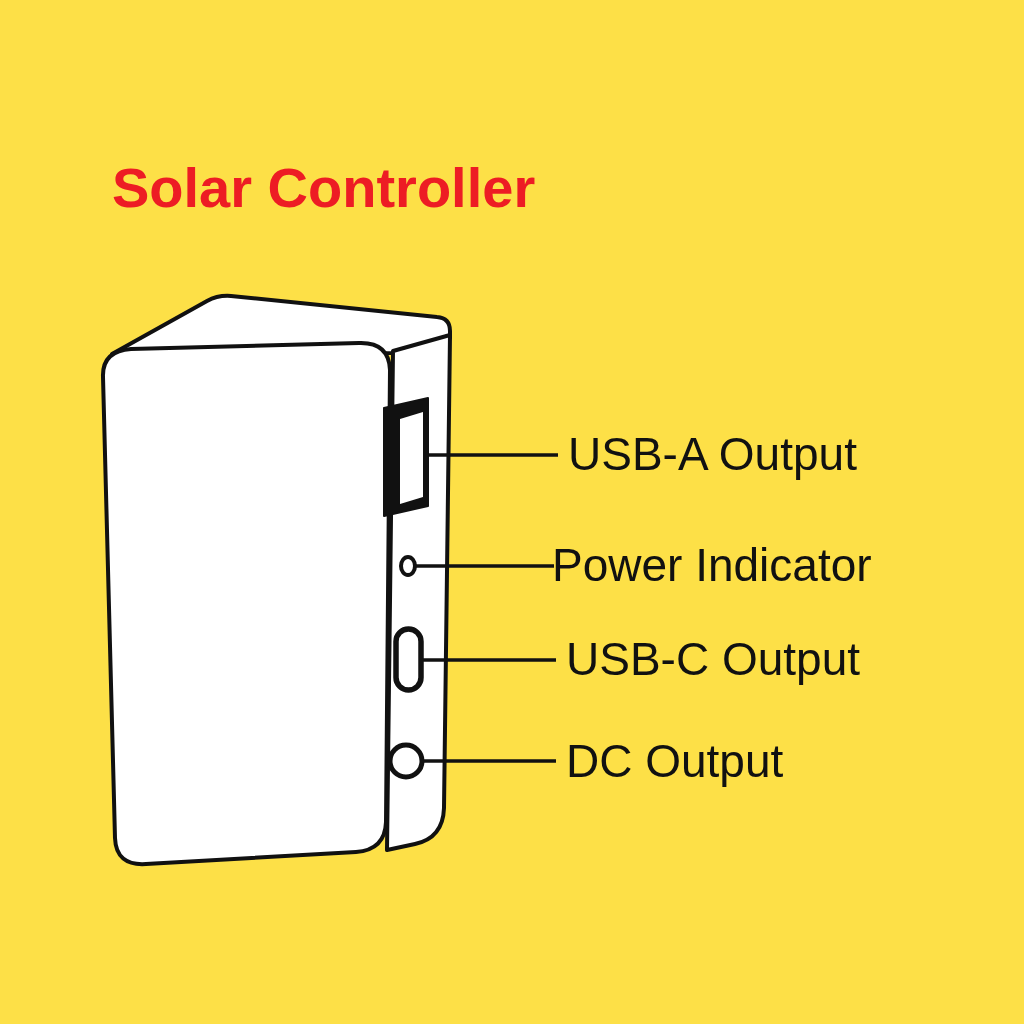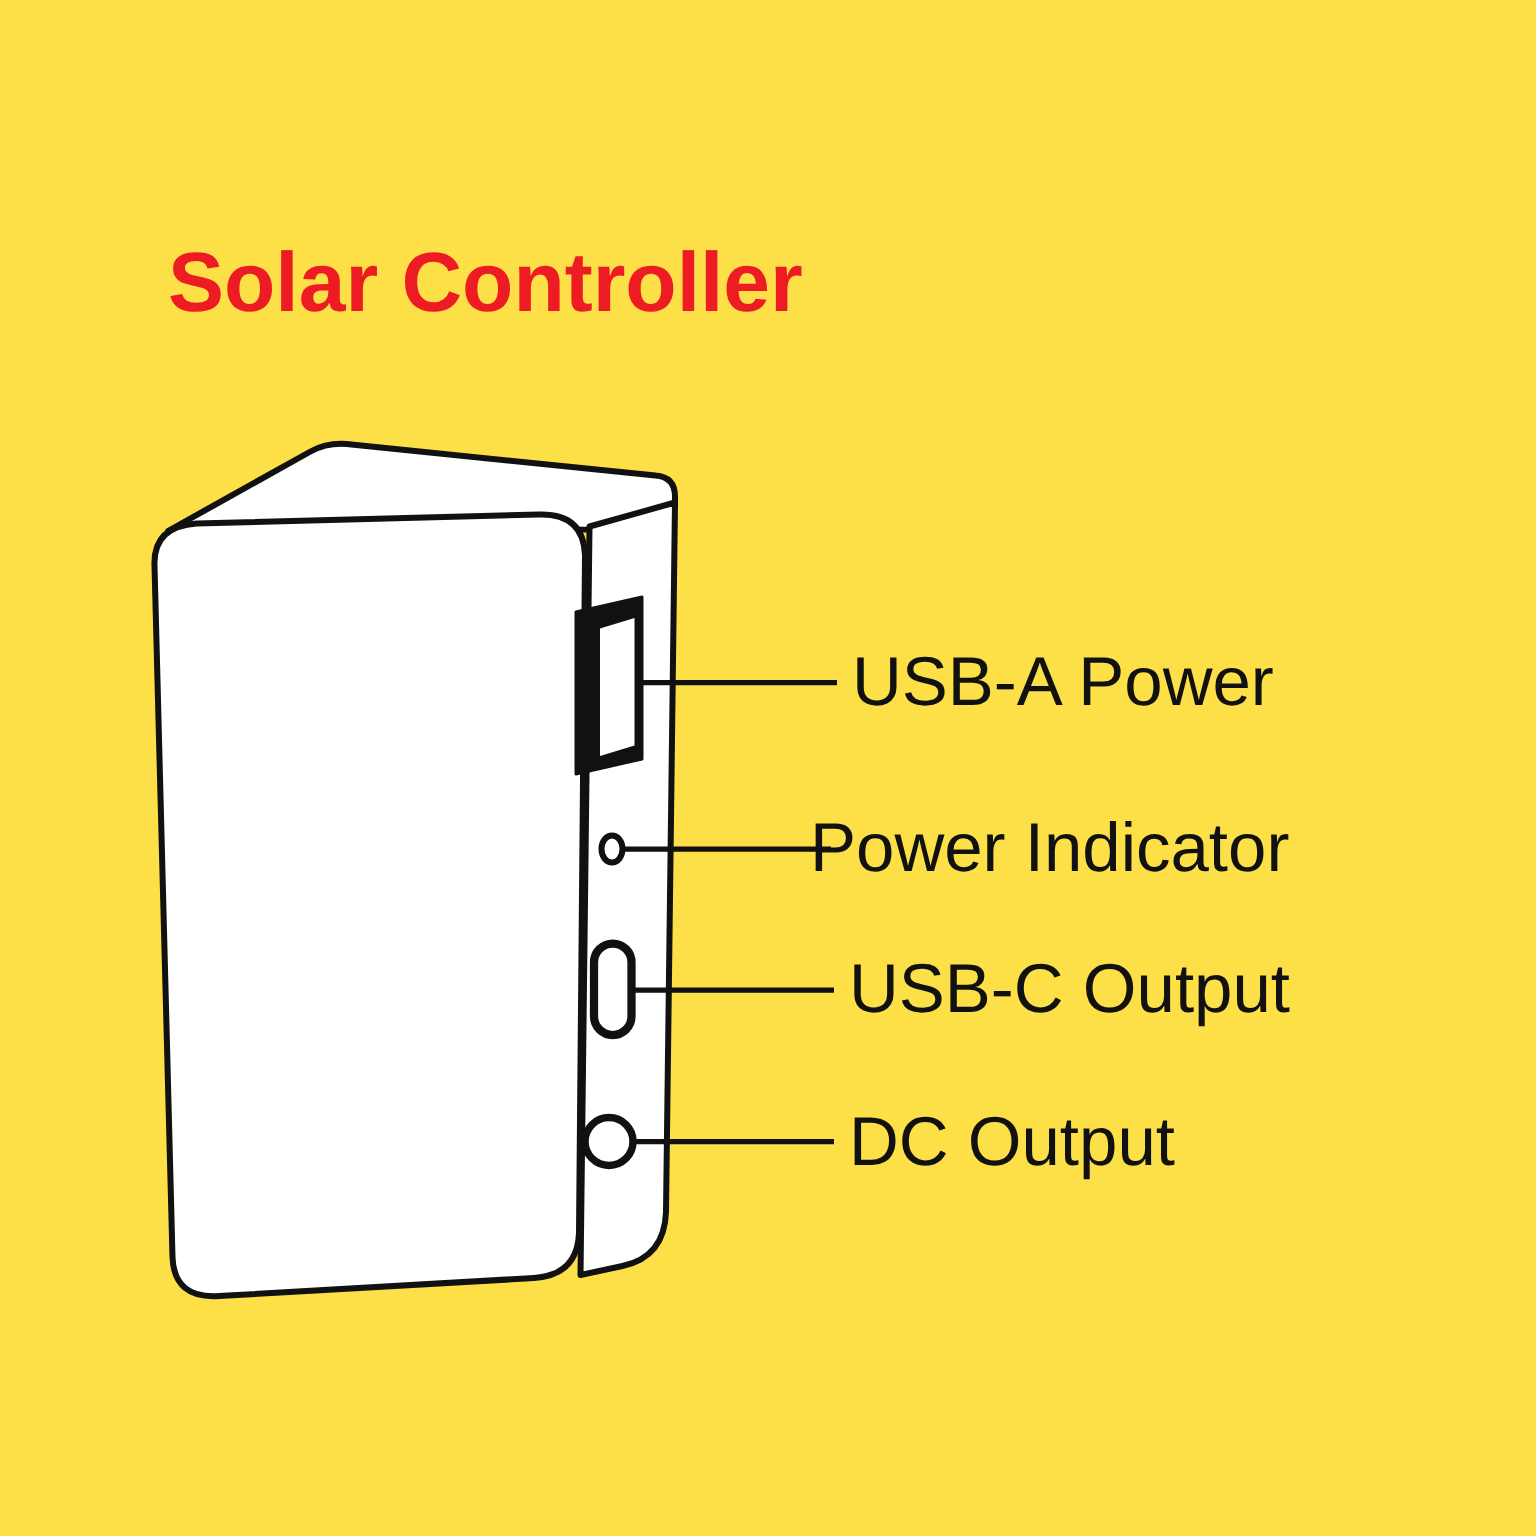--- a/index.html
+++ b/index.html
@@ -67,21 +67,21 @@
     <circle cx="406" cy="761" r="16" fill="#ffffff" stroke="#111111" stroke-width="5"></circle>
 
     <g stroke="#111111" stroke-width="3.5">
       <line x1="428" y1="455" x2="558" y2="455"></line>
       <line x1="415" y1="566" x2="554" y2="566"></line>
       <line x1="421" y1="660" x2="556" y2="660"></line>
       <line x1="422" y1="761" x2="556" y2="761"></line>
     </g>
   </svg>
 
-  <div class="callout-label" style="left:568px; top:455px;">USB-A Power</div>
+  <div class="callout-label" style="left:568px; top:455px;">USB-A Output</div>
 
-  <div class="callout-label" style="left:540px; top:566px;">Power Indicator</div>
+  <div class="callout-label" style="left:552px; top:566px;">Power Indicator</div>
 
   <div class="callout-label" style="left:566px; top:762px;">DC Output</div>
 
   <div class="callout-label" style="left:566px; top:660px;">USB-C Output</div>
 
 </div>
 
 </body></html>

